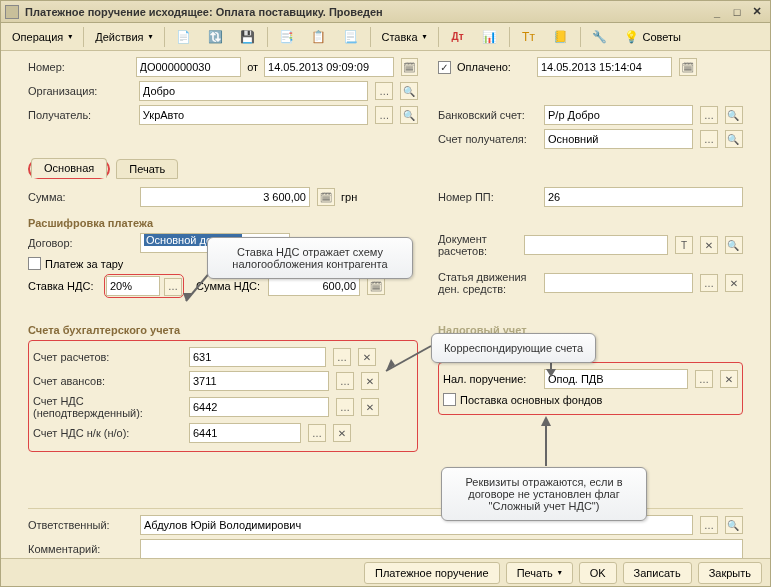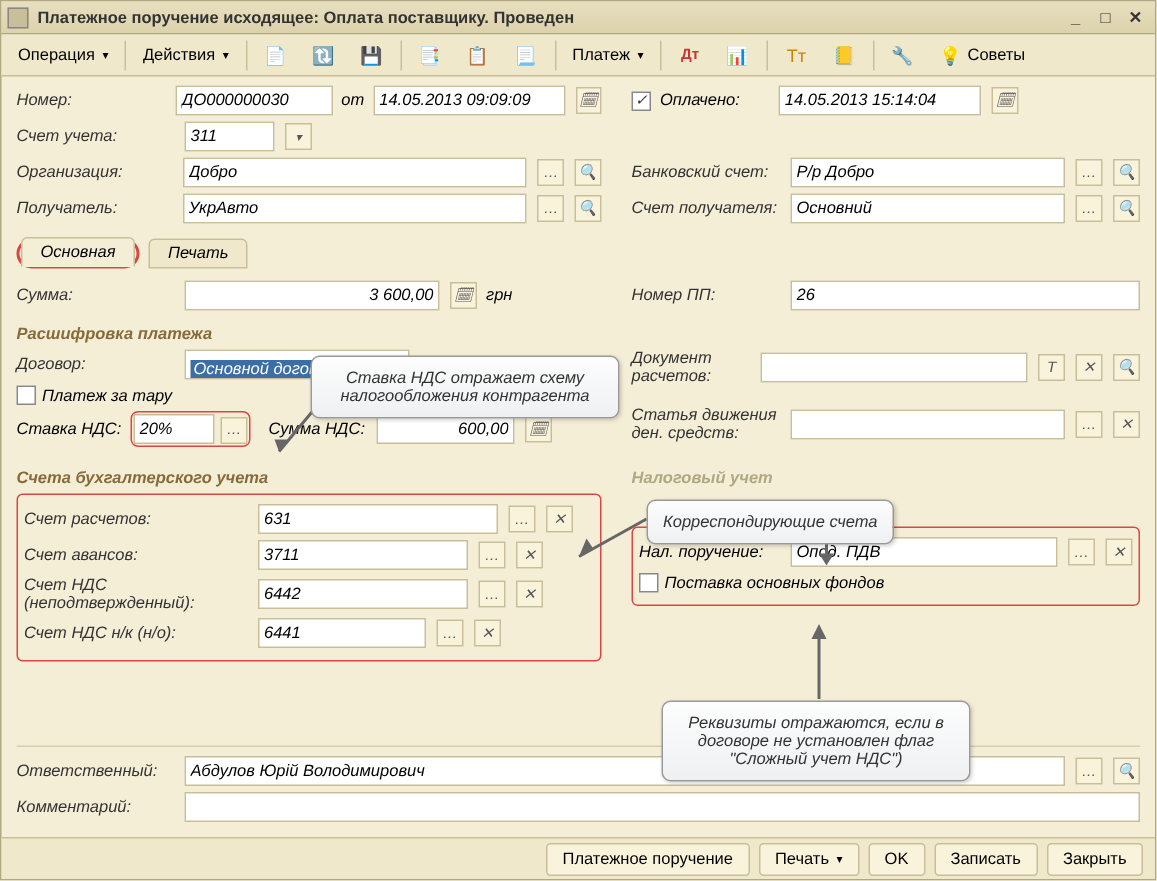--- a/index.html
+++ b/index.html
@@ -67,39 +67,38 @@
 .tb-sep { width: 1px; height: 20px; background: #c8bf9a; margin: 0 2px; }
 .tb-icon {
   width: 16px; height: 16px;
   display: inline-flex;
   align-items: center;
   justify-content: center;
   font-size: 12px;
 }
 .form-body {
   flex: 1;
-  padding: 6px 10px;
+  padding: 6px 27px;
   overflow: hidden;
   position: relative;
-  font-style: italic;
 }
 .row { display: flex; align-items: center; margin-bottom: 4px; gap: 6px; }
 .col-left { width: 390px; }
 .col-right { flex: 1; }
 .two-col { display: flex; gap: 20px; }
 .lbl { width: 106px; color: #333; }
 .lbl-wide { width: 150px; color: #333; }
 .lbl-r { width: 100px; color: #333; }
 .input {
   height: 20px;
   background: #fff;
   border: 1px solid #c8bf9a;
   padding: 0 3px;
   display: inline-flex;
-  align-items: flex-end;
+  align-items: flex-start;
   position: relative;
 }
 .input input {
   border: none;
   outline: none;
   width: 100%;
   height: 100%;
   font: inherit;
   background: transparent;
 }
@@ -237,21 +236,21 @@
     <span class="tb-btn">
         <span class="tb-icon">📑</span>
       </span>
     <span class="tb-btn">
         <span class="tb-icon">📋</span>
       </span>
     <span class="tb-btn">
         <span class="tb-icon">📃</span>
       </span>
     <span class="tb-sep"></span>
-    <span class="tb-btn tb-dd">Платеж</span>
+    <span class="tb-btn tb-dd">Ставка</span>
     <span class="tb-sep"></span>
     <span class="tb-btn">
         <span class="tb-icon" style="color:#c33;font-weight:bold;font-size:10px">Дт<br></span>
       </span>
     <span class="tb-btn">
         <span class="tb-icon">📊</span>
       </span>
     <span class="tb-sep"></span>
     <span class="tb-btn">
         <span class="tb-icon" style="color:#c80">Tт</span>
@@ -276,27 +275,20 @@
         <div class="row">
           <span class="lbl">Номер:</span>
           <span class="input" style="width:110px">
               <input value="ДО000000030" style="">
             </span>
           <span>от</span>
           <span class="input" style="width:135px">
               <input value="14.05.2013 09:09:09" style="">
             </span>
           <span class="btn-glyph">🗓</span>
-        </div>
-        <div class="row">
-          <span class="lbl">Счет учета:</span>
-          <span class="input" style="width:60px">
-              <input value="311" style="">
-            </span>
-          <span class="btn-glyph dd-arrow"></span>
         </div>
         <div class="row">
           <span class="lbl">Организация:</span>
           <span class="input" style="width:232px">
               <input value="Добро" style="">
             </span>
           <span class="btn-glyph">…</span>
           <span class="btn-glyph">🔍</span>
         </div>
         <div class="row">
@@ -409,27 +401,27 @@
           <span class="lbl-r" style="width:100px">Статья движения ден. средств:</span>
           <span class="input" style="flex:1">
               <input style="">
             </span>
           <span class="btn-glyph">…</span>
           <span class="btn-glyph">✕</span>
         </div>
       </div>
     </div>
 
-    <div class="two-col" style="margin-top:5px">
+    <div class="two-col" style="margin-top:16px">
       <div class="col-left">
         <div class="section-title">Счета бухгалтерского учета</div>
         <div class="group-box">
           <div class="row">
             <span class="lbl-wide">Счет расчетов:</span>
-            <span class="input" style="width:160px">
+            <span class="input" style="width:137px">
                 <input value="631" style="">
               </span>
             <span class="btn-glyph">…</span>
             <span class="btn-glyph">✕</span>
           </div>
           <div class="row">
             <span class="lbl-wide">Счет авансов:</span>
             <span class="input" style="width:140px">
                 <input value="3711" style="">
               </span>

